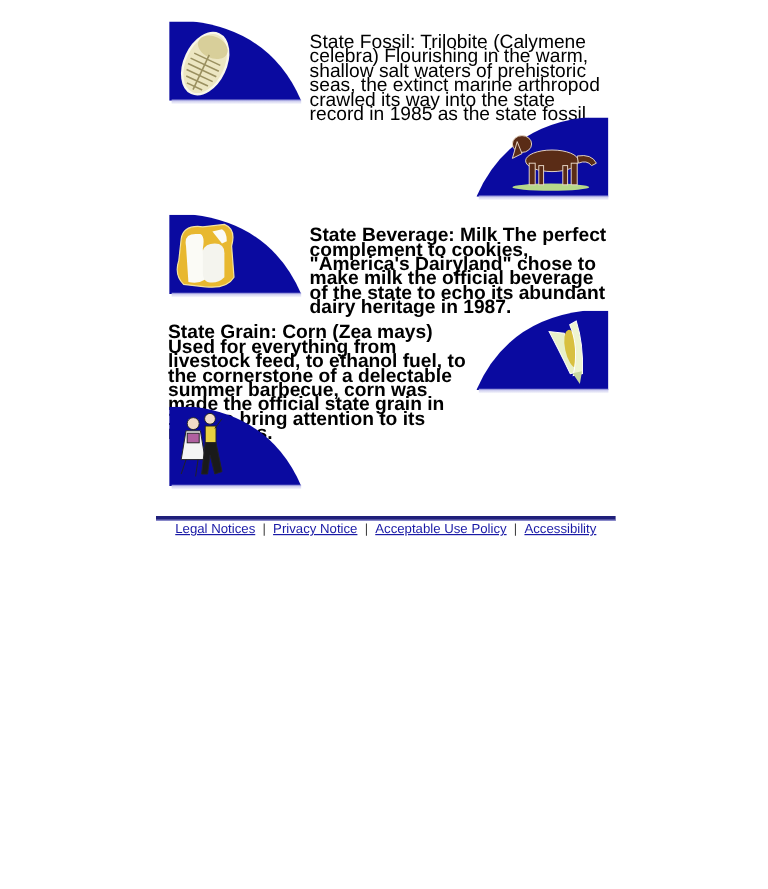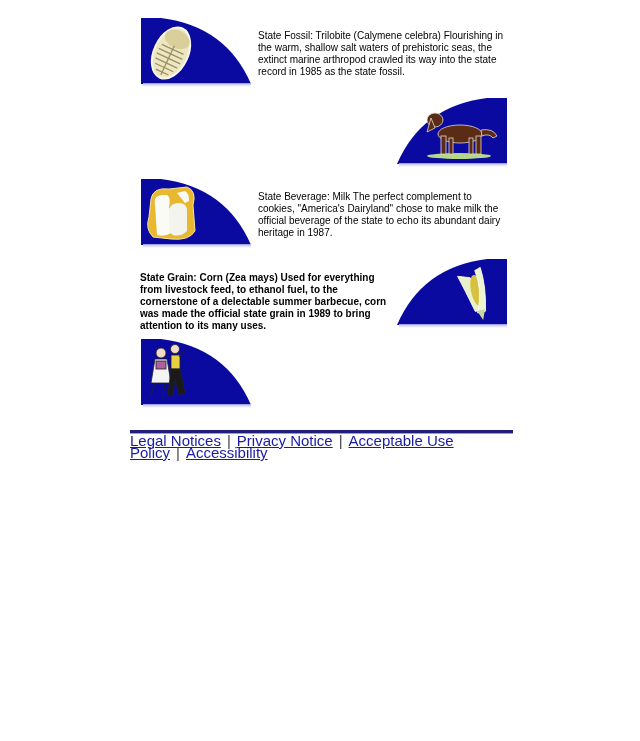--- a/index.html
+++ b/index.html
@@ -4,37 +4,37 @@
   <style>
     html, body { margin: 0; padding: 0; background: #ffffff; }
     body {
       width: 640px; height: 741px; position: relative; overflow: hidden;
       font-family: "Liberation Sans", sans-serif; color: #000;
     }
     .symbol {
       position: absolute; left: 140px; width: 370px;
     }
     .symbol .text {
-      position: absolute; font-size: 10px; line-height: 12px;
+      position: absolute; font-size: 16px; line-height: 12px;
     }
     .art {
       position: absolute; width: 110px; height: 66px;
     }
     .art .shadow {
       position: absolute; left: 2px; right: 0; bottom: -3px; height: 4px;
       background: linear-gradient(#b8b8e8, rgba(255,255,255,0));
     }
     .art svg { position: absolute; left: 0; top: 0; }
     .footer-rule {
       position: absolute; left: 130px; top: 430px; width: 383px; height: 3px;
       background: #1f1f7a; border-bottom: 1px solid #9a9ad6;
     }
     .footer-links {
       position: absolute; left: 130px; top: 435px; width: 383px;
-      text-align: left; font-size: 15px; line-height: 12px; color: #000;
+      text-align: center; font-size: 11px; line-height: 12px; color: #000;
     }
     .footer-links a { color: #1a1aa6; text-decoration: underline; }
     .footer-links .sep { color: #444; margin: 0 6px; }
   </style>
 </head>
 <body>
 
 <div class="symbol" style="top:18px;height:70px;">
   <div class="art" style="left:1px;top:0;">
     <svg width="110" height="66" viewBox="0 0 110 66">
@@ -71,21 +71,21 @@
         <rect x="52" y="40" width="4" height="16"></rect>
         <rect x="72" y="40" width="4" height="16"></rect>
         <rect x="79" y="38" width="5" height="18"></rect>
         <path d="M84,32 Q96,30 100,38 L96,40 Q92,35 85,38 Z"></path>
       </g>
     </svg>
     <div class="shadow"></div>
   </div>
 </div>
 
-<div class="symbol" style="top:179px;height:70px;">
+<div class="symbol" style="top:179px;height:70px;font-weight:bold;">
   <div class="art" style="left:1px;top:0;">
     <svg width="110" height="66" viewBox="0 0 110 66">
       <path d="M0,0 L20,0 Q85,8 110,66 L0,66 Z" fill="#0a0aa0"></path>
       <path d="M10,20 Q12,8 28,10 L46,8 Q56,12 52,26 L54,52 Q48,62 30,60 L12,58 Q4,50 8,38 Z" fill="#e8b830" stroke="#f4e4a0" stroke-width="1"></path>
       <path d="M14,26 Q12,16 22,16 L26,16 Q30,18 28,28 L30,54 Q24,58 16,56 Z" fill="#fbfbf6"></path>
       <path d="M28,30 Q30,24 38,24 Q46,24 46,32 L46,52 Q40,58 32,56 Q28,54 28,48 Z" fill="#f4f4ee"></path>
       <path d="M36,14 L44,12 Q48,14 48,22 L44,24 Z" fill="#fbfbf6"></path>
     </svg>
     <div class="shadow"></div>
   </div>

